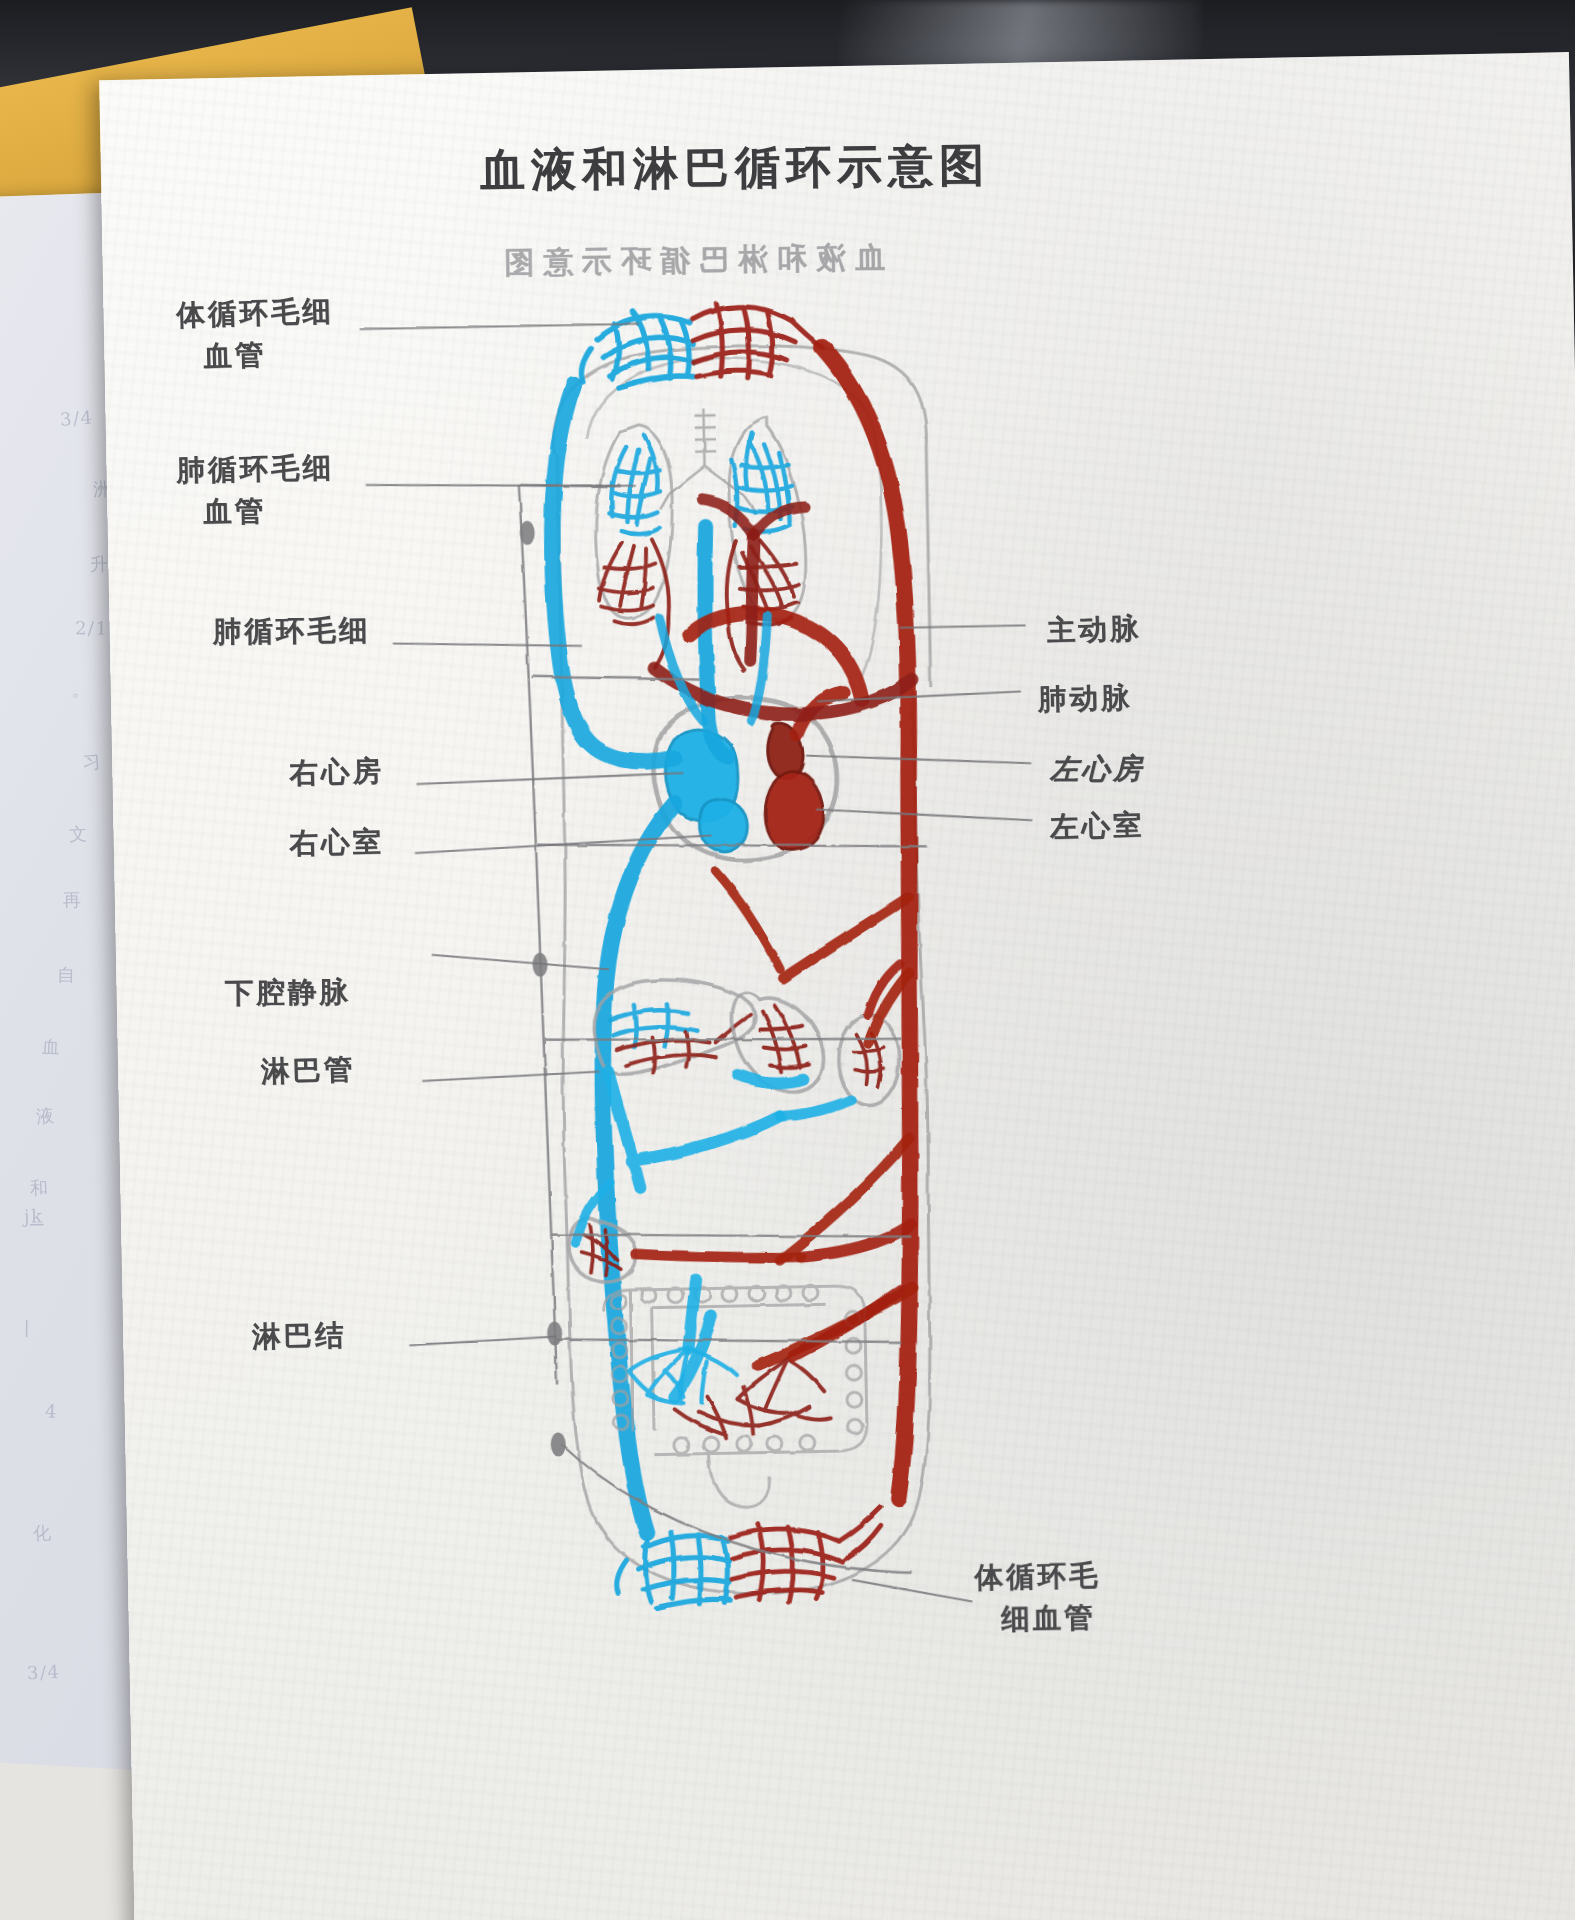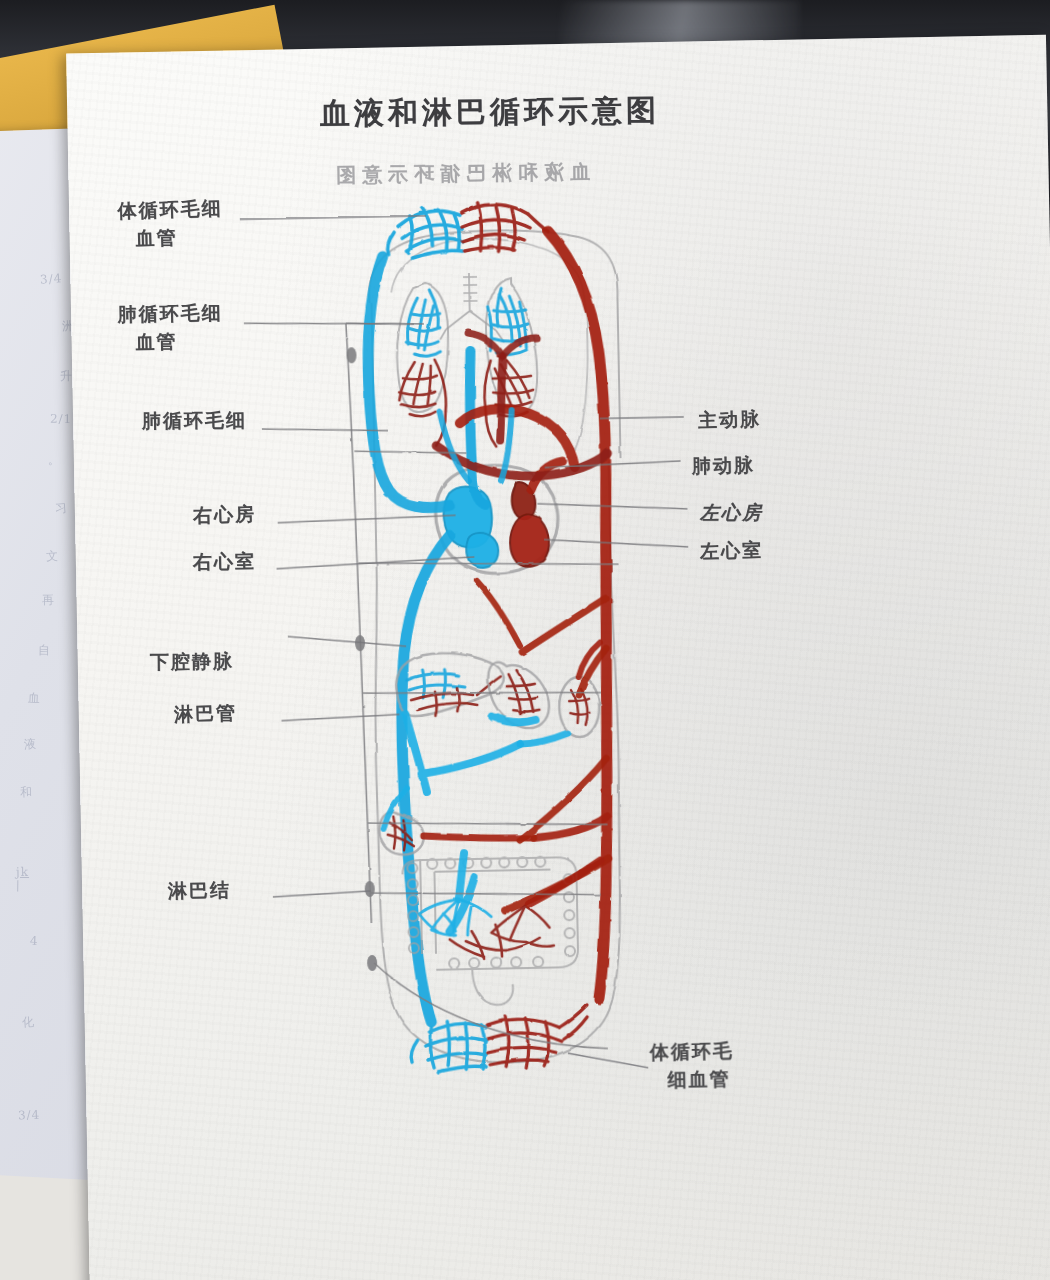--- a/index.html
+++ b/index.html
@@ -78,21 +78,21 @@
       <div class="scribble noselect" style="left: 60px; top: 368px; transform: rotate(-0.8deg);">升</div>
       <div class="scribble noselect" style="left: 50px; top: 412px; transform: rotate(0.8deg);">2/10</div>
       <div class="scribble noselect" style="left: 48px; top: 452px; transform: rotate(2.4deg);">。</div>
       <div class="scribble noselect" style="left: 55px; top: 500px; transform: rotate(-4deg);">习</div>
       <div class="scribble noselect" style="left: 46px; top: 548px; transform: rotate(-2.4deg);">文</div>
       <div class="scribble noselect" style="left: 42px; top: 592px; transform: rotate(-0.8deg);">再</div>
       <div class="scribble noselect" style="left: 38px; top: 642px; transform: rotate(0.8deg);">自</div>
       <div class="scribble noselect" style="left: 28px; top: 690px; transform: rotate(2.4deg);">血</div>
       <div class="scribble noselect" style="left: 24px; top: 736px; transform: rotate(-4deg);">液</div>
       <div class="scribble noselect" style="left: 20px; top: 784px; transform: rotate(-2.4deg);">和</div>
-      <div class="scribble noselect" style="left: 16px; top: 865px; transform: rotate(-0.8deg); text-decoration: underline;">jk</div>
+      <div class="scribble noselect" style="left: 16px; top: 804px; transform: rotate(-0.8deg); text-decoration: underline;">jk</div>
       <div class="scribble noselect" style="left: 12px; top: 878px; transform: rotate(0.8deg);">丨</div>
       <div class="scribble noselect" style="left: 30px; top: 934px; transform: rotate(2.4deg);">4</div>
       <div class="scribble noselect" style="left: 22px; top: 1014px; transform: rotate(-4deg);">化</div>
       <div class="scribble noselect" style="left: 18px; top: 1108px; transform: rotate(-2.4deg);">3/4</div>
       <div class="scribble noselect" style="left: 96px; top: 860px; transform: rotate(-0.8deg);">二</div>
       <div class="scribble noselect" style="left: 104px; top: 916px; transform: rotate(0.8deg);">26</div>
     </div>
 
   <div class="sheet">
     <div class="sheet-grain"></div>

